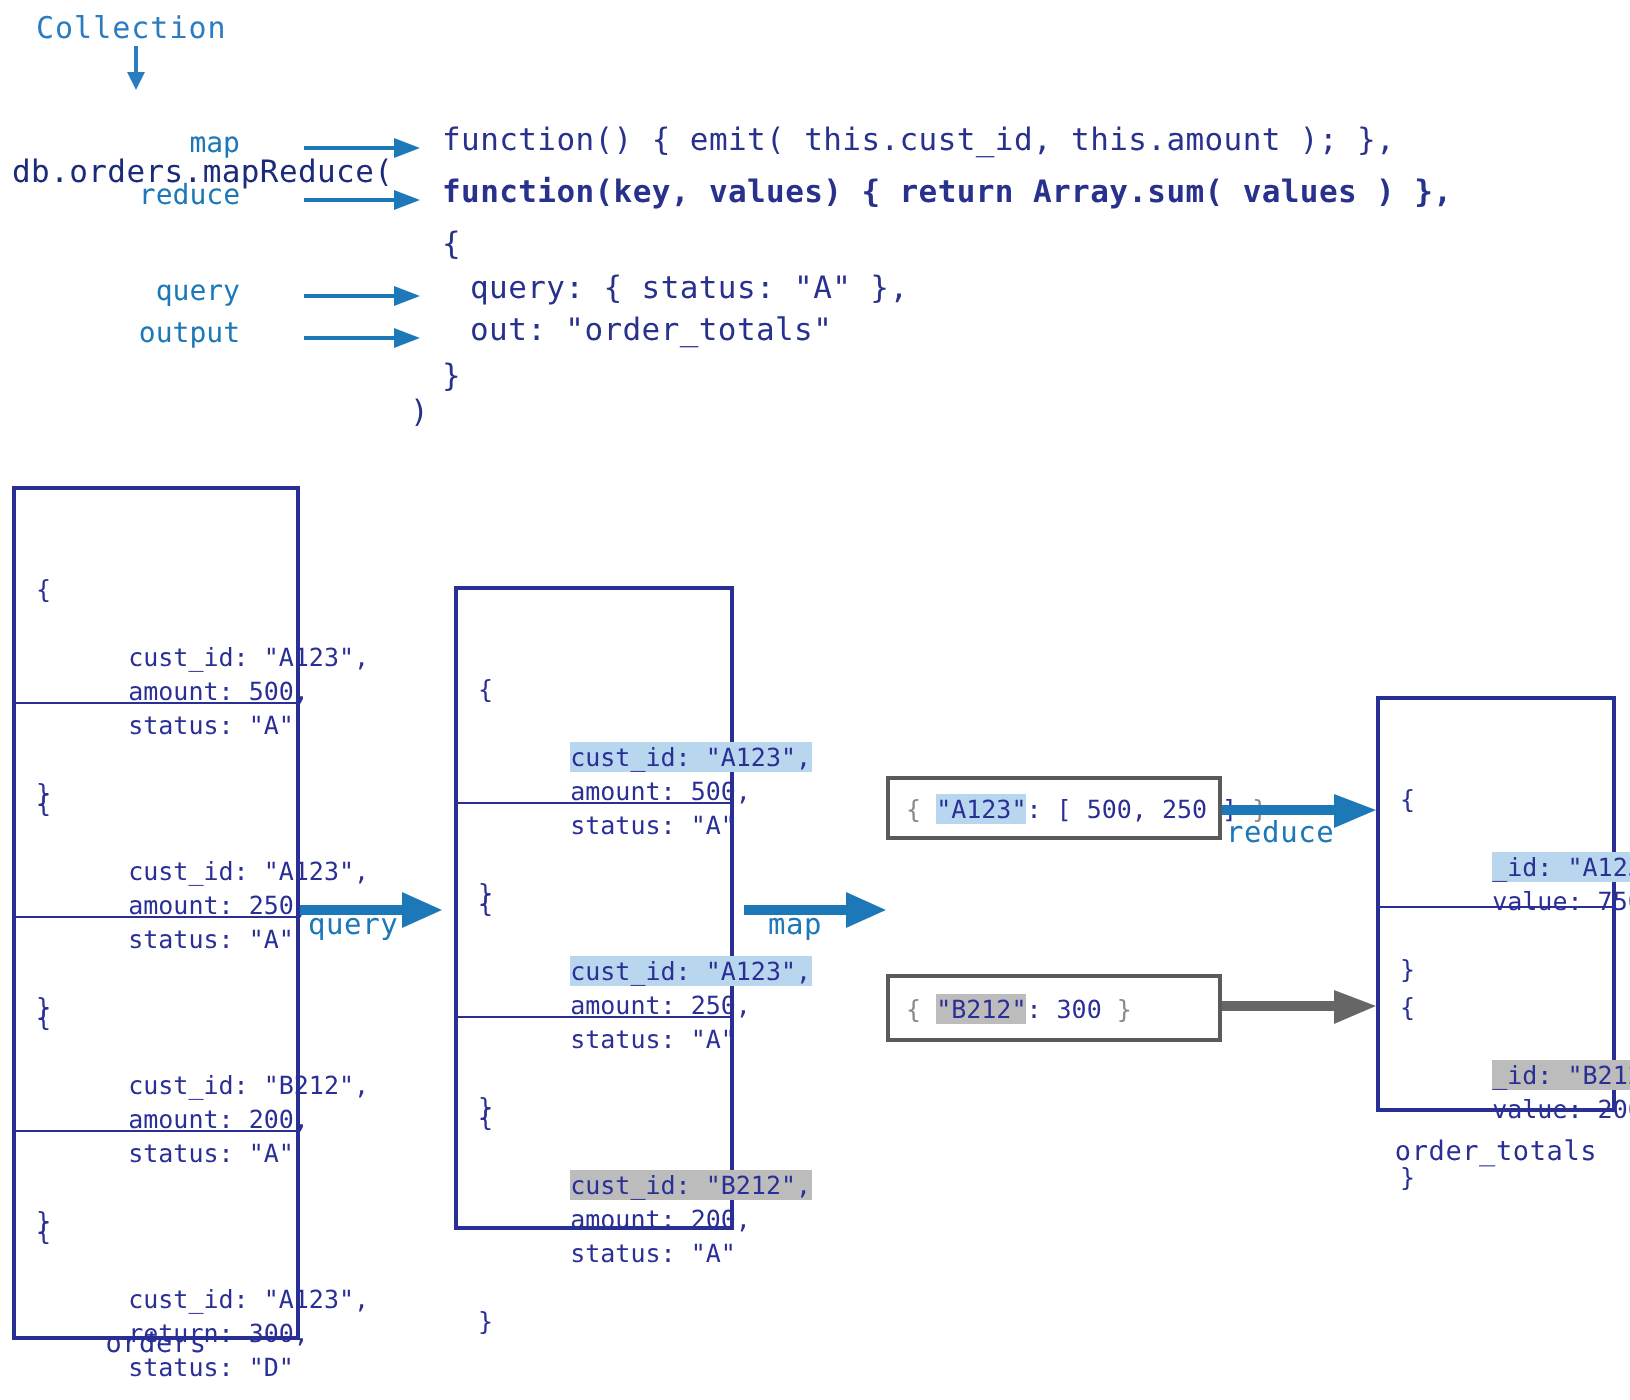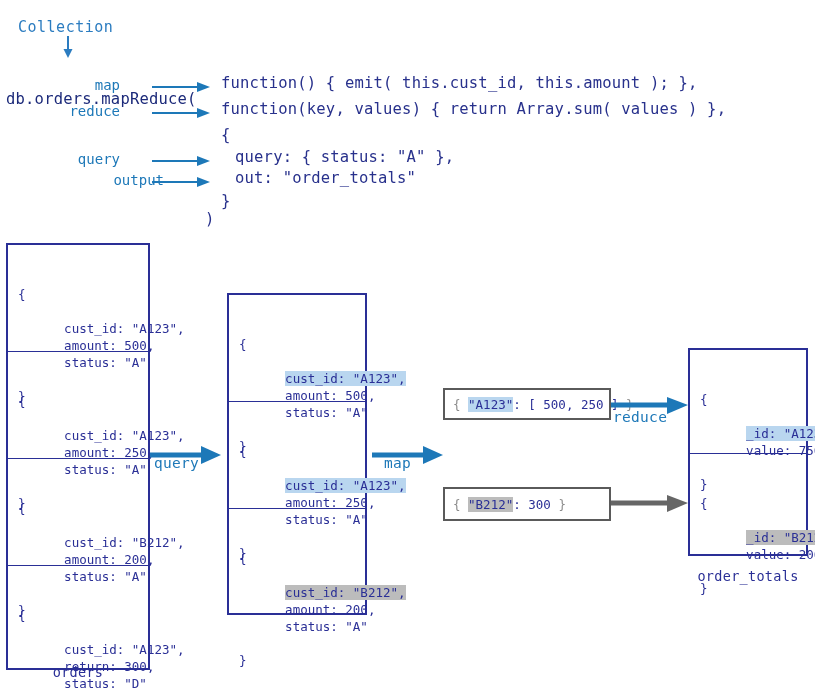--- a/index.html
+++ b/index.html
@@ -11,21 +11,21 @@
     width: 815px;
     height: 700px;
     position: relative;
     font-family: "DejaVu Sans Mono", "Liberation Mono", monospace;
     overflow: hidden;
   }
   .abs { position: absolute; }
 
   
   #code-block {
-    left: 0; top: 16px; width: 766px; height: 232px;
+    left: 0; top: 3px; width: 766px; height: 232px;
   }
   .collection-label {
     left: 18px; top: 2px;
     font-size: 15px;
     color: #2b7cc0;
     letter-spacing: 0.5px;
   }
   .collection-arrow { left: 60px; top: 20px; }
 
   .code-call {
@@ -145,32 +145,32 @@
     <line x1="0" y1="7" x2="47" y2="7" stroke="#1d78b8" stroke-width="2"></line>
     <polygon points="58,7 45,2 45,12" fill="#1d78b8"></polygon>
   </svg>
   <div class="abs code-line" style="top:58px;">function() { emit( this.cust_id, this.amount ); },</div>
 
   <div class="abs param-label" style="left:0px; top:87px;">reduce</div>
   <svg class="abs param-arrow" style="top:90px;" width="60" height="14">
     <line x1="0" y1="7" x2="47" y2="7" stroke="#1d78b8" stroke-width="2"></line>
     <polygon points="58,7 45,2 45,12" fill="#1d78b8"></polygon>
   </svg>
-  <div class="abs code-line" style="top:84px;">function(key, values) { return Array.sum( values ) },</div>
+  <div class="abs code-line" style="top:84px;font-weight:bold;">function(key, values) { return Array.sum( values ) },</div>
 
   <div class="abs code-line" style="top:110px;">{</div>
 
   <div class="abs param-label" style="left:0px; top:135px;">query</div>
   <svg class="abs param-arrow" style="top:138px;" width="60" height="14">
     <line x1="0" y1="7" x2="47" y2="7" stroke="#1d78b8" stroke-width="2"></line>
     <polygon points="58,7 45,2 45,12" fill="#1d78b8"></polygon>
   </svg>
   <div class="abs code-line" style="left:235px; top:132px;">query: { status: "A" },</div>
 
-  <div class="abs param-label" style="left:0px; top:156px;padding-left:44px;">output</div>
+  <div class="abs param-label" style="left:0px; top:156px;">output</div>
   <svg class="abs param-arrow" style="top:159px;" width="60" height="14">
     <line x1="0" y1="7" x2="47" y2="7" stroke="#1d78b8" stroke-width="2"></line>
     <polygon points="58,7 45,2 45,12" fill="#1d78b8"></polygon>
   </svg>
   <div class="abs code-line" style="left:235px; top:153px;">out: "order_totals"</div>
 
   <div class="abs code-line" style="top:176px;">}</div>
   <div class="abs code-line" style="left:205px; top:194px;">)</div>
 </div>
 

